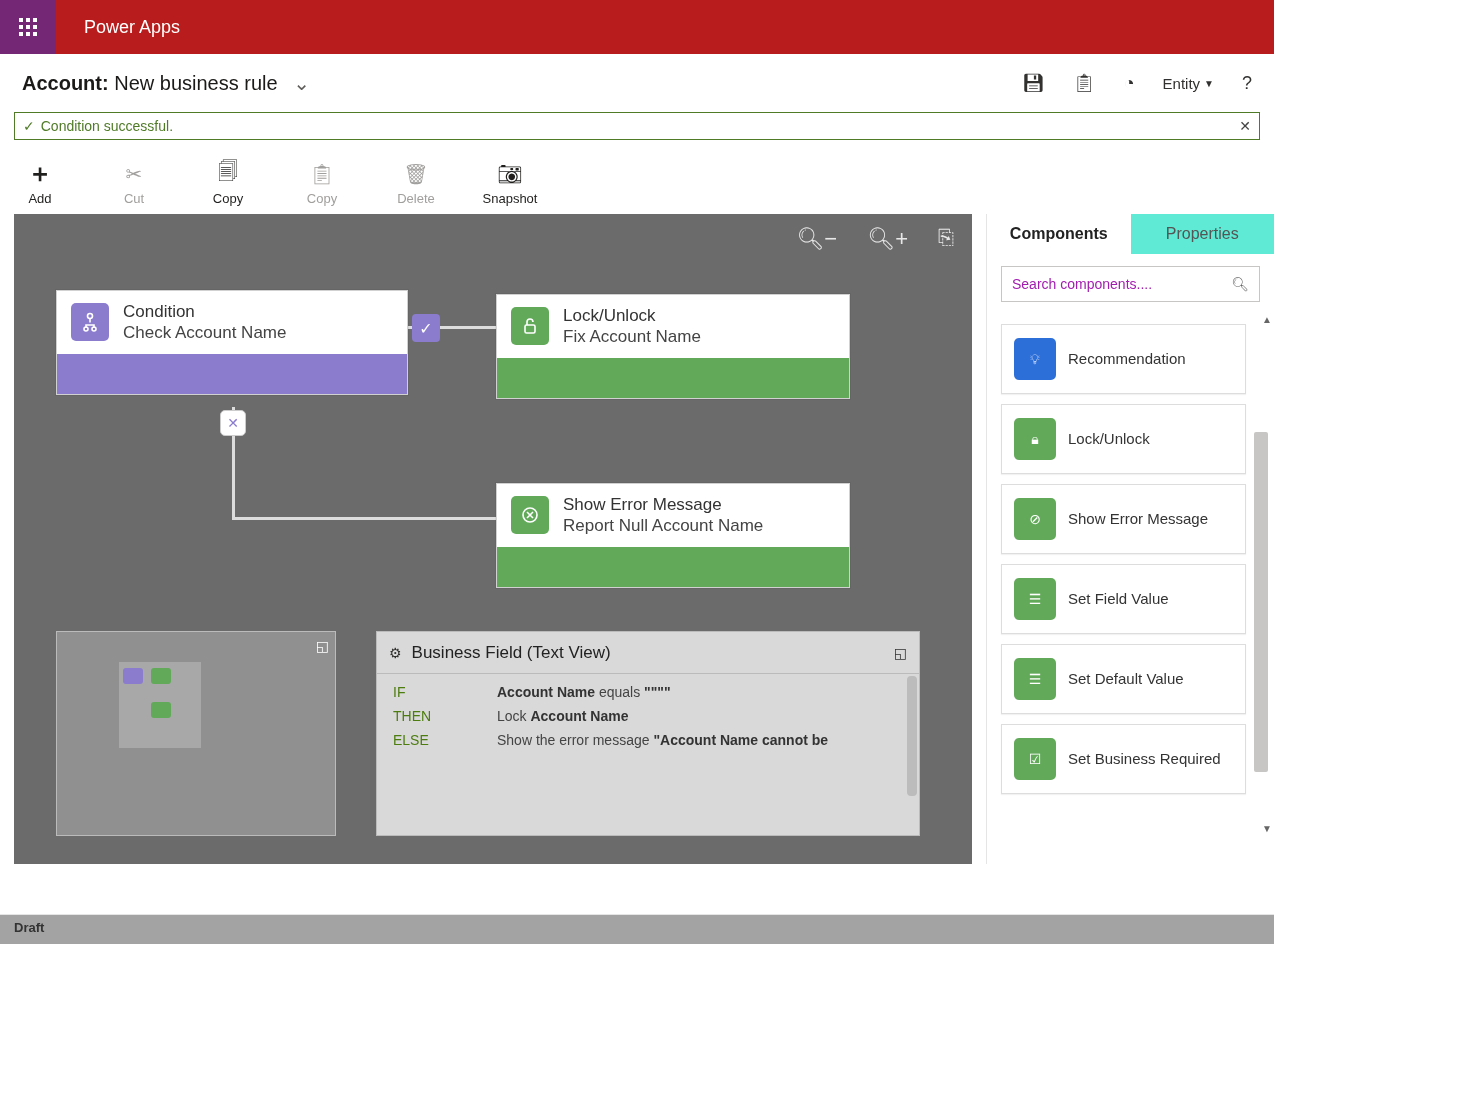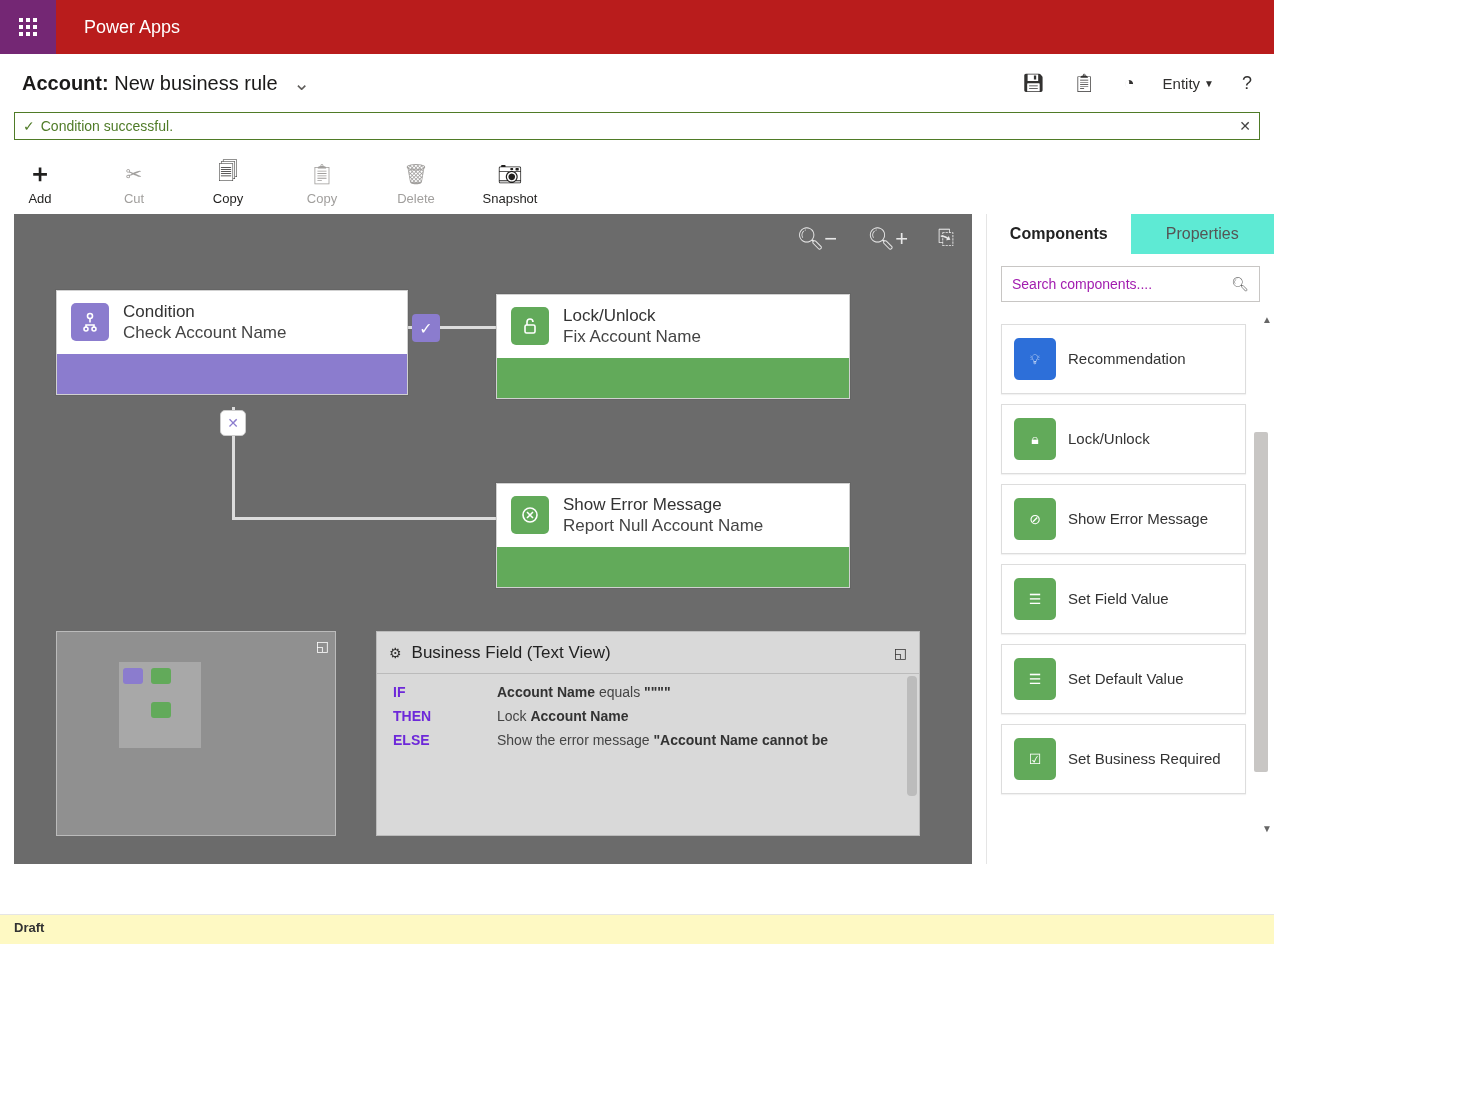--- a/index.html
+++ b/index.html
@@ -47,41 +47,41 @@
   .minimap .expand { position:absolute; right:6px; top:6px; color:#fff;}
   .minimap-inner { position:absolute; left:62px; top:30px; width:82px; height:86px; background:#a8a8a8;}
   .mini-n { position:absolute; border-radius:3px;}
   
   .textview { position:absolute; left:362px; bottom:28px; width:544px; height:205px; background:#d9d9d9; border:1px solid #bbb;}
   .tv-head { height:42px; border-bottom:1px solid #bbb; display:flex; align-items:center; padding:0 12px; gap:10px;}
   .tv-title { font-size:17px; color:#222; }
   .tv-expand{margin-left:auto;}
   .tv-body { position:relative; height:160px; padding:10px 16px;}
   .tv-row { display:flex; align-items:flex-start; margin-bottom:8px;}
-  .tv-lbl { width:104px; font-weight:700; color:#6d28d9;}
+  .tv-lbl { width:104px; font-weight:400; color:#4d7c0f;}
   .tv-txt { color:#444;}
   .tv-txt b{font-weight:600; color:#333;}
   .tv-scroll { position:absolute; right:2px; top:2px; width:10px; height:120px; background:#bcbcbc; border-radius:4px;}
   
   .side { width:288px; border-left:1px solid #e5e5e5; background:#fff; margin-bottom:12px; display:flex; flex-direction:column;}
   .tabs { display:flex; height:40px;}
   .tab { flex:1; display:flex; align-items:center; justify-content:center; font-size:16px; cursor:pointer;}
   .tab.active { font-weight:600; color:#222; background:#fff;}
   .tab.inactive { background:#5eead4; color:#555;}
   .search { margin:12px 14px; border:1px solid #c8c6c4; height:36px; display:flex; align-items:center; padding:0 10px; color:#666;}
   .search span.ph{flex:1; color:#a21caf;}
   .complist { flex:1; padding:2px 6px 4px 14px; overflow:hidden; position:relative;}
   .complist-scroll { position:relative; height:520px;}
   .comp { border:1px solid #ddd; margin:8px 22px 10px 0; height:70px; display:flex; align-items:center; padding:10px 12px; gap:12px; background:#fff; box-shadow:0 1px 1px rgba(0,0,0,.05);}
   .comp .cicon { width:42px; height:42px; border-radius:5px; display:flex; align-items:center; justify-content:center; color:#fff;}
   .comp .ctxt { font-size:15px; line-height:1.2; color:#333;}
   .arrows{position:absolute; right:2px; display:flex; flex-direction:column; justify-content:space-between; height:520px; top:0;}
   .arrow{font-size:10px;color:#666;}
   .side-scroll{position:absolute; right:6px; top:118px; width:14px; height:340px; background:#c8c6c4; border-radius:2px;}
-  .footer{position:absolute; bottom:0; left:0; right:0; height:30px; background:#fef9c3; border-top:1px solid #e5e5e5; padding:5px 14px; font-size:13px; font-weight:600; color:#333;}
+  .footer{position:absolute; bottom:0; left:0; right:0; height:30px; background:#a3a3a3; border-top:1px solid #e5e5e5; padding:5px 14px; font-size:13px; font-weight:600; color:#333;}
 </style>
 </head>
 <body>
 
 <div class="topbar">
   <div class="waffle">
     <svg width="18" height="18" viewBox="0 0 18 18">
         <rect width="4" height="4"></rect>
         <rect x="7" width="4" height="4"></rect>
         <rect x="14" width="4" height="4"></rect>

